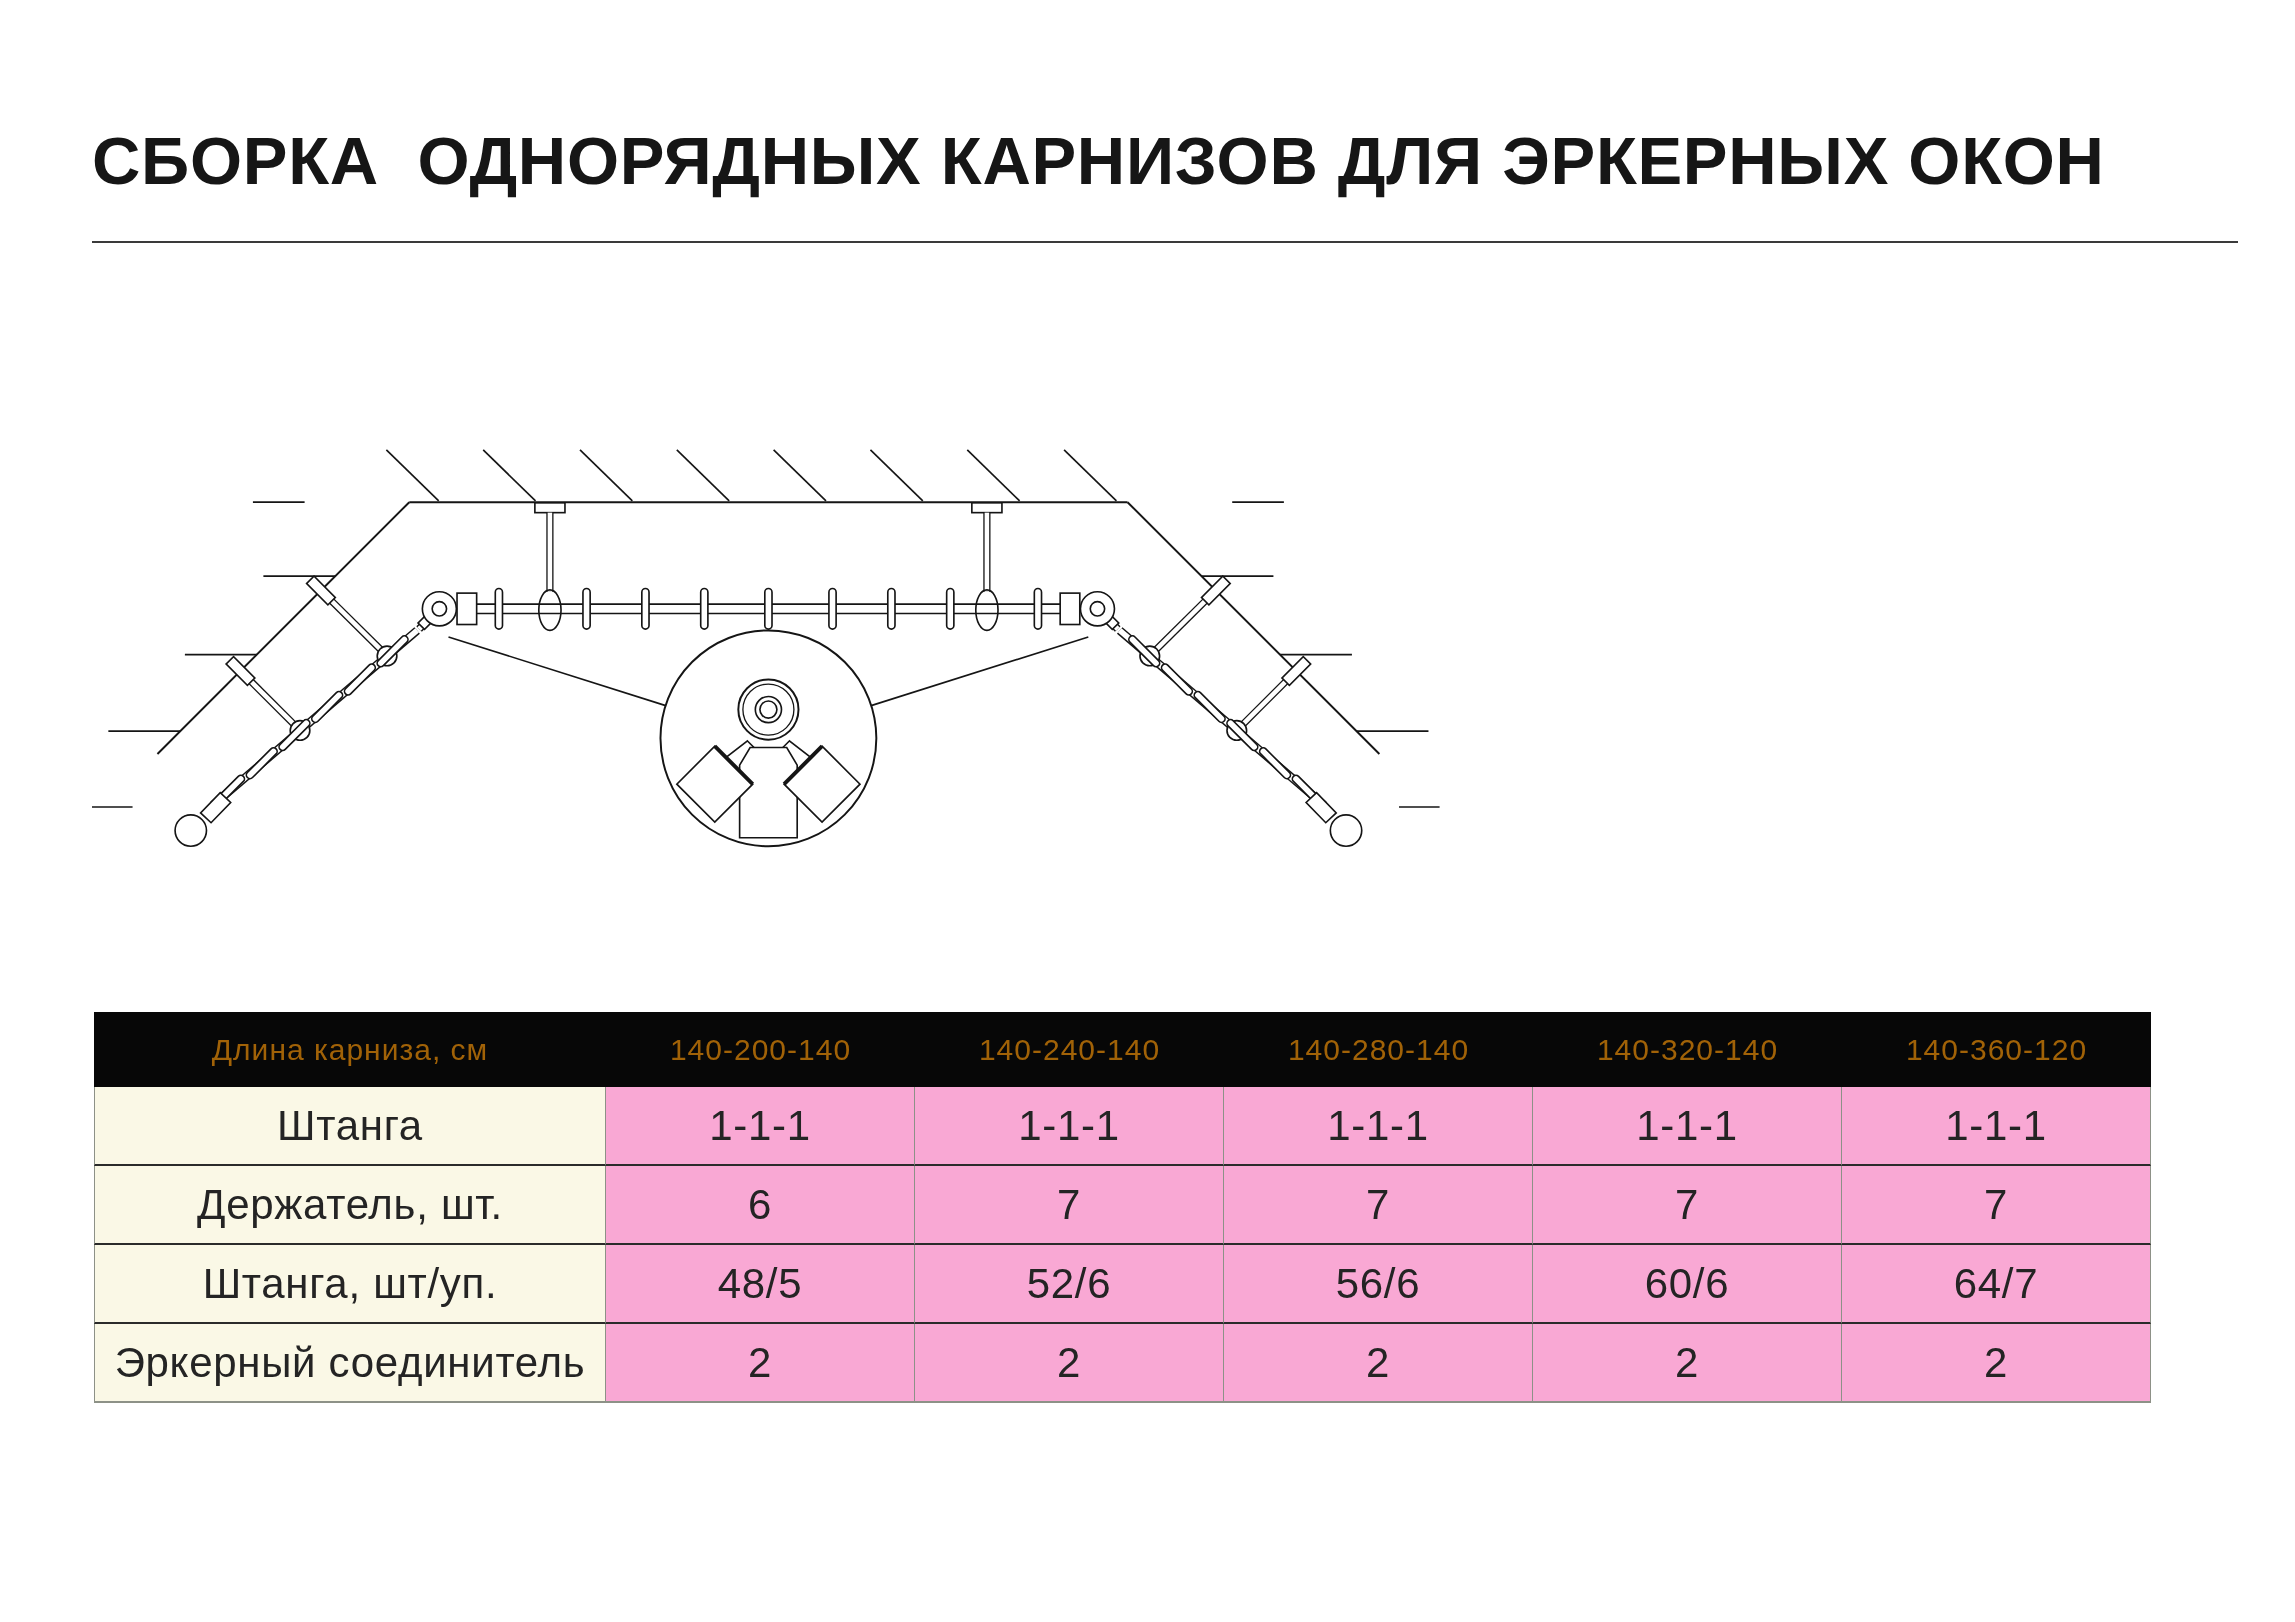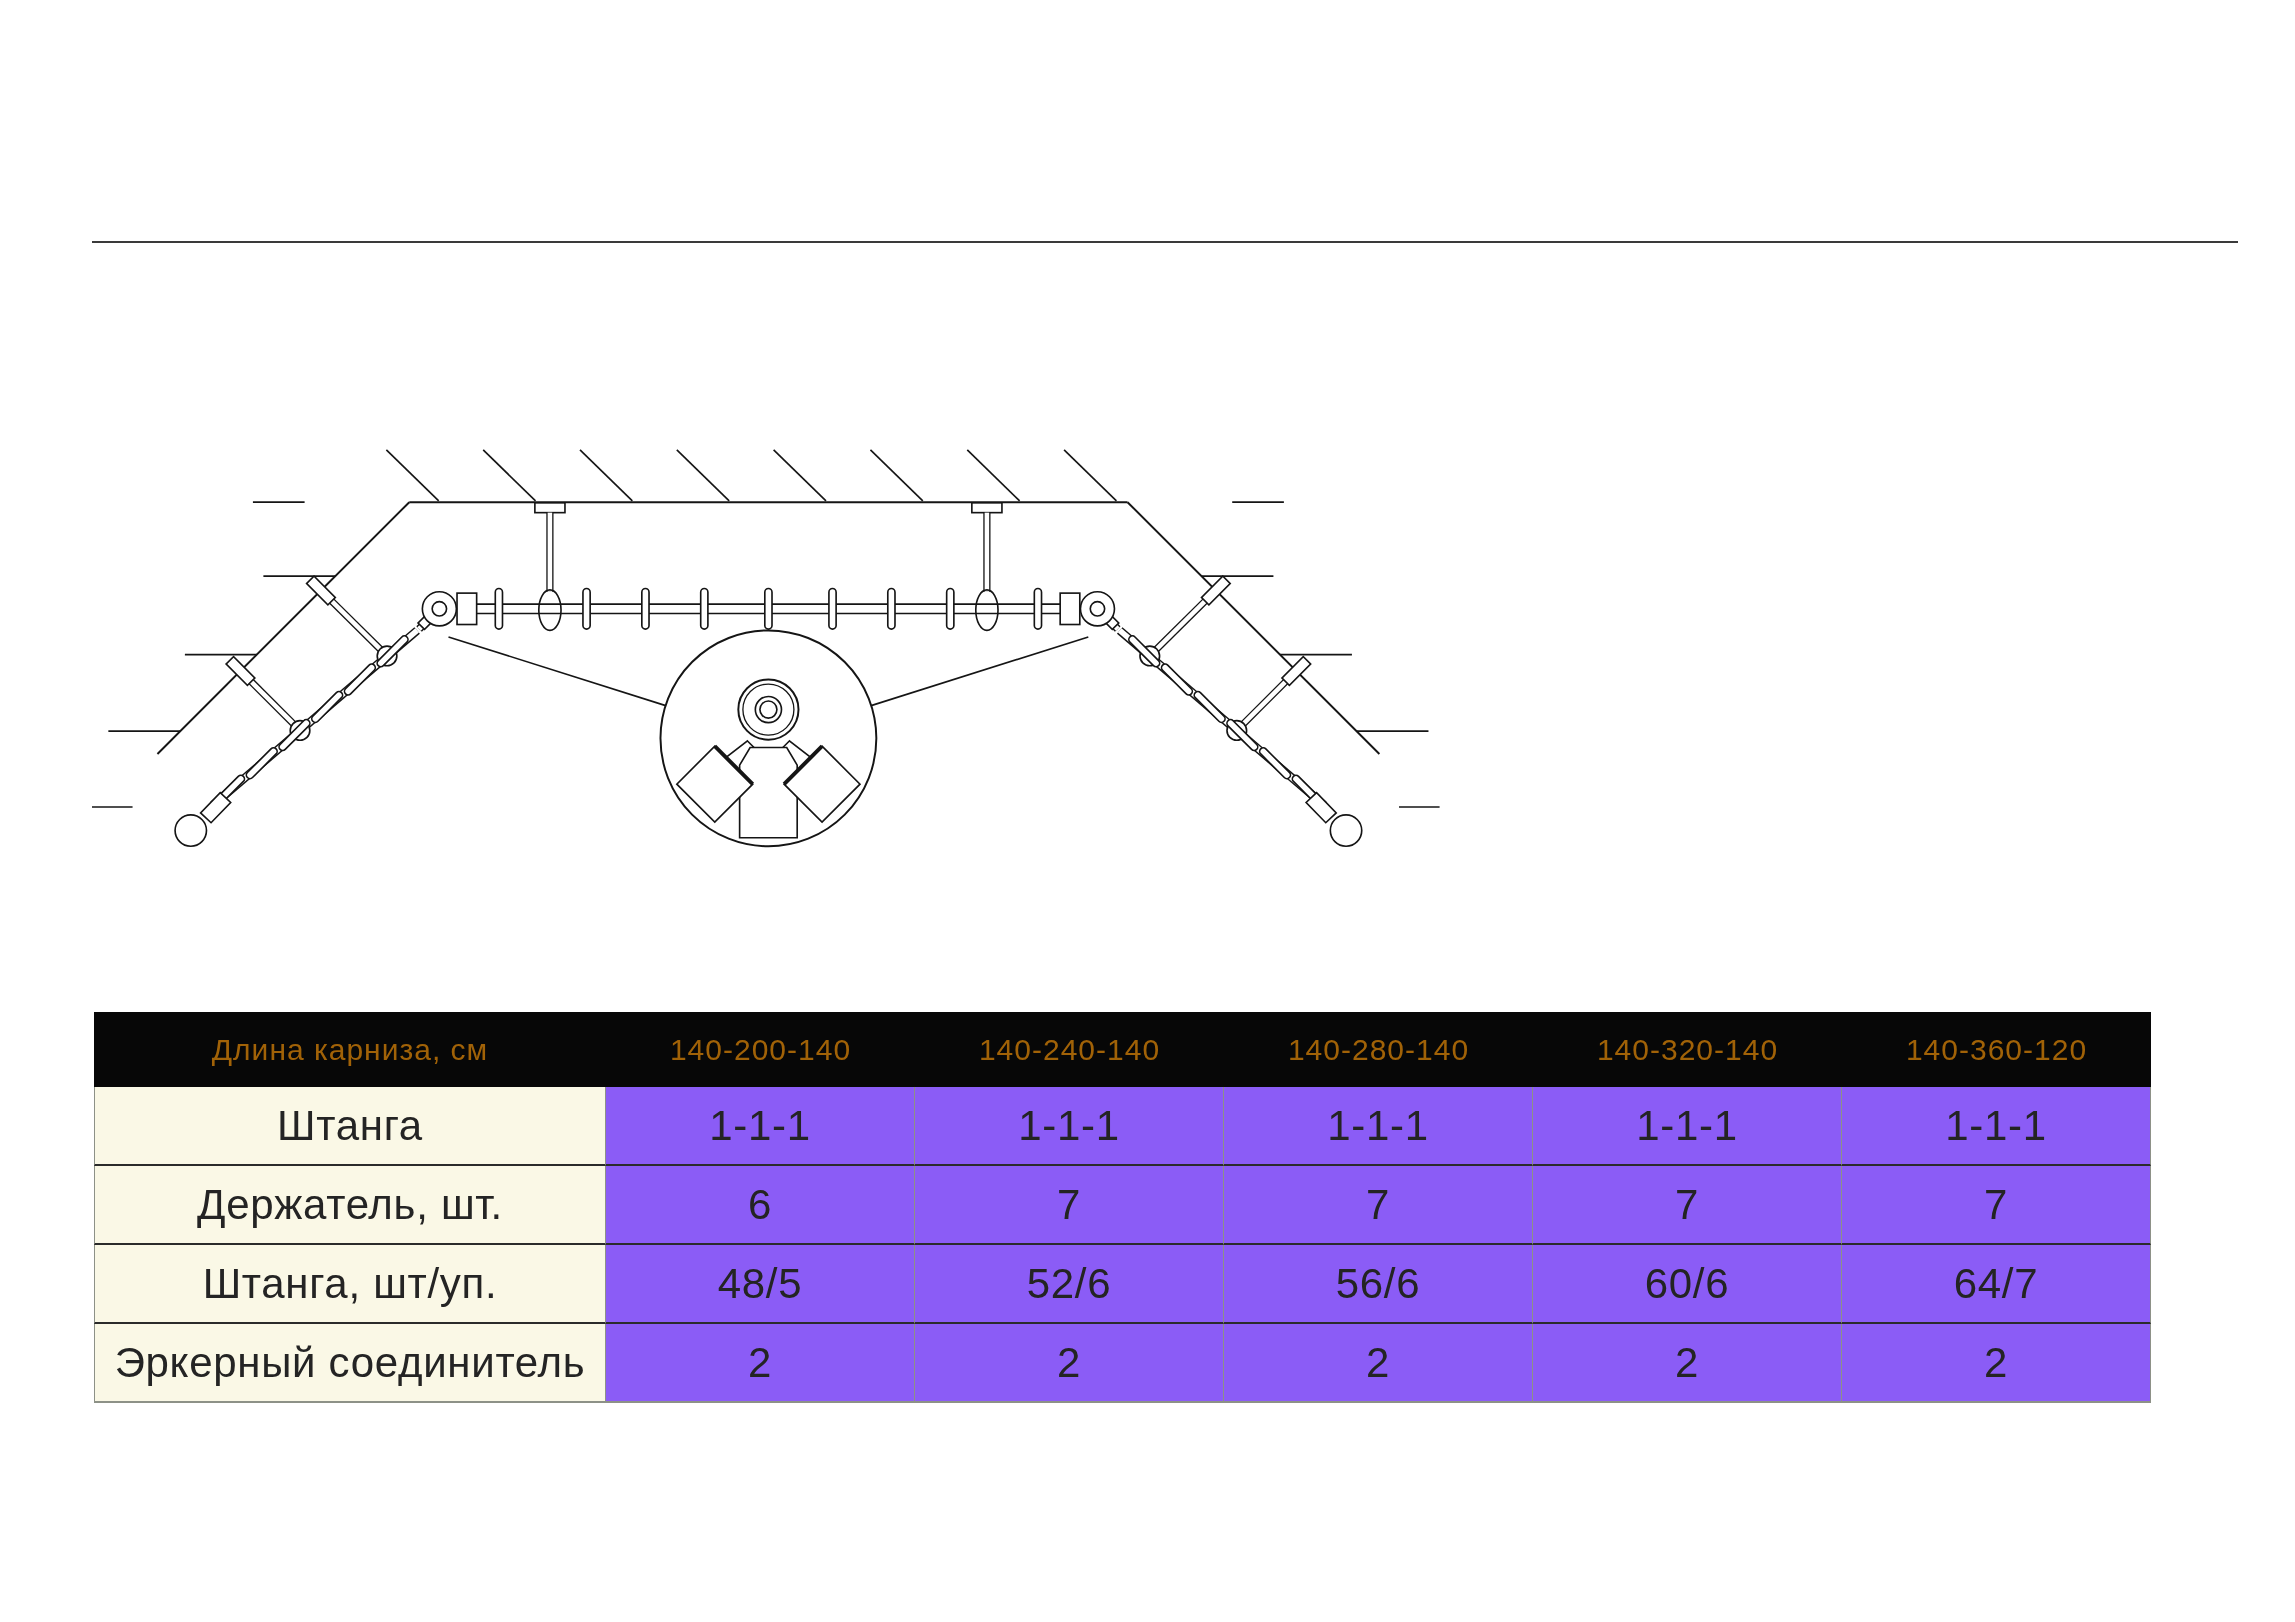--- a/index.html
+++ b/index.html
@@ -36,33 +36,34 @@
     height:77px;text-align:center;vertical-align:middle;
     font-weight:300;font-size:42px;letter-spacing:0.7px;color:#242424;
     padding:0;
     border-right:1.3px solid #8d9187;
     border-bottom:2px solid #2b2b2b;
   }
   #spec-table td.label{
     background:#faf8e6;
   }
   #spec-table td.val{
-    background:#8b5cf6;
+    background:#f9a8d4;
   }
   #spec-table tr td:first-child{border-left:1.3px solid #8d9187;}
   #spec-table tr.last td{border-bottom:2.6px solid #8d9187;}
   svg .ln{stroke:#151515;fill:none;stroke-width:2.5;}
   svg .ln3{stroke:#151515;fill:none;stroke-width:3;}
   svg .wfill{fill:#ffffff;stroke:#151515;stroke-width:2.5;}
 </style>
 </head>
 <body>
 
 <div id="page">
 
+  <div id="title">СБОРКА  ОДНОРЯДНЫХ КАРНИЗОВ ДЛЯ ЭРКЕРНЫХ ОКОН</div>
   <div id="divider"></div>
 
   <svg id="diagram" viewBox="0 0 2160 710">
 
     <g>
       <path class="ln3" d="M485,87 H1583"></path>
       <path class="ln3" d="M485,87 L100,472"></path>
       <path class="ln3" d="M1583,87 L1968,472"></path>
     </g>
 

